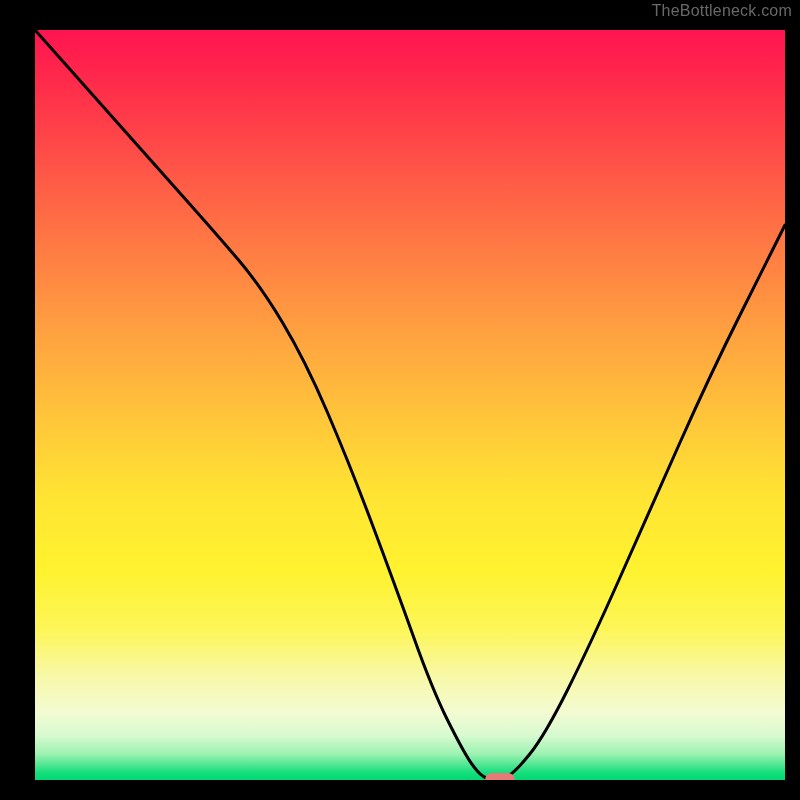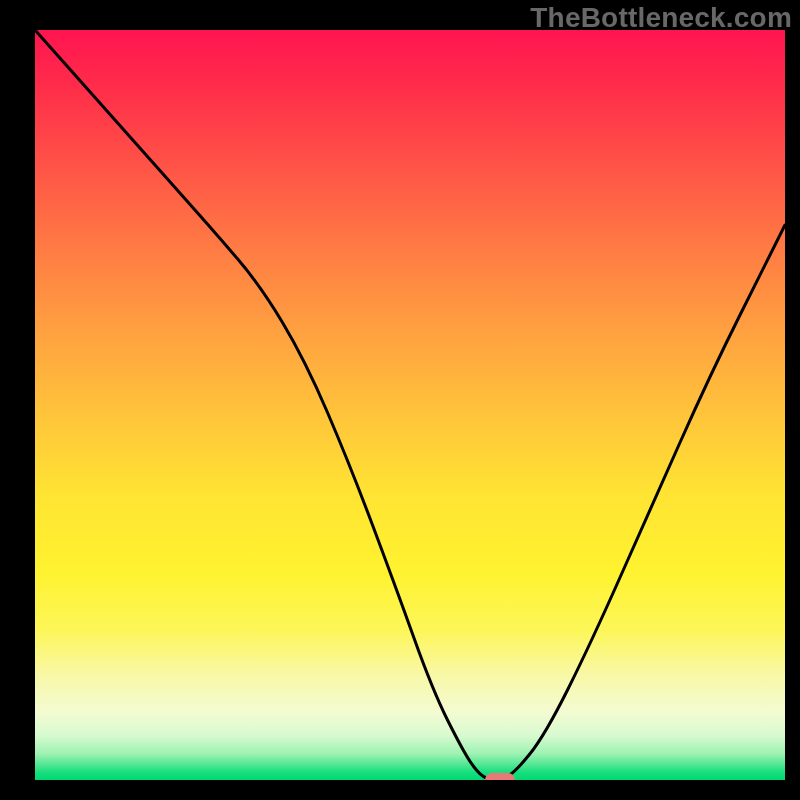--- a/index.html
+++ b/index.html
@@ -15,22 +15,22 @@
     position: relative;
     width: 800px;
     height: 800px;
     background: #000;
   }
   .watermark {
     position: absolute;
     top: 2px;
     right: 8px;
     color: #686868;
-    font-size: 28px;
-    font-weight: bold;
+    font-size: 16px;
+    font-weight: normal;
     letter-spacing: 0.2px;
     z-index: 20;
     user-select: none;
   }
   .plot-area {
     position: absolute;
     left: 35px;
     top: 30px;
     width: 750px;
     height: 750px;

